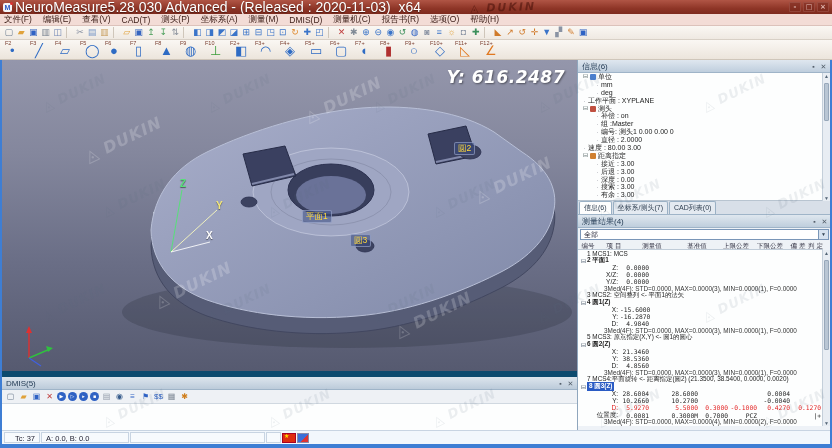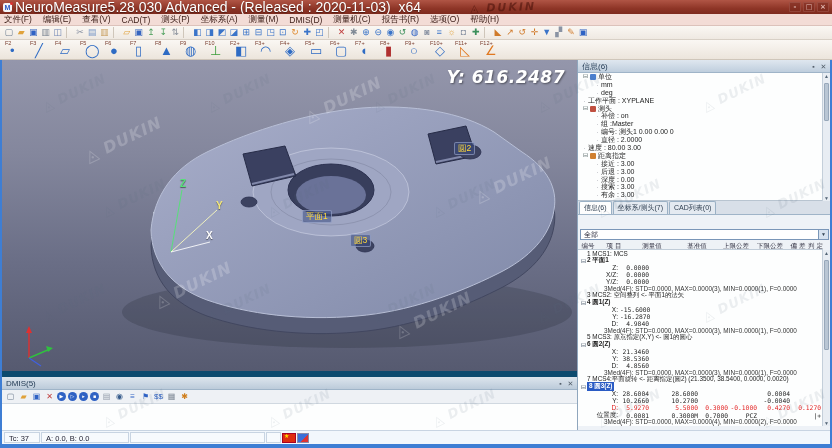--- a/index.html
+++ b/index.html
@@ -393,20 +393,25 @@
         <span>有余 : 3.00</span>
       </div>
     </div>
   <div class="vscroll" style="top:13px;height:128px">▲<div class="vthumb" style="top:10px;height:38px"></div><span style="position:absolute;bottom:0;left:1px">▼</span></div>
   <div id="infotabs">
       <span class="tab active">信息(6)</span>
       <span class="tab">坐标系/测头(7)</span>
       <span class="tab">CAD列表(0)</span>
     </div>
 
+  <div class="phead" id="res-head">
+    <span>测量结果(4)</span>
+    <span class="pbtn" style="right:12px">▪</span>
+    <span class="pbtn" style="right:2px">✕</span>
+  </div>
   <div id="combo">
     <span>全部</span>
     <span class="arr">▼</span>
   </div>
   <div id="thead">
       <span>编号</span>
       <span>项 目</span>
       <span>测量值</span>
       <span>基准值</span>
       <span>上限公差</span>
@@ -580,21 +585,21 @@
       <span class="dti" style="color: rgb(47, 98, 196);">≡</span>
       <span class="dti" style="color: rgb(47, 98, 196);">⚑</span>
       <span class="dti" style="color: rgb(47, 98, 196);">$$</span>
       <span class="dti" style="color: rgb(125, 135, 148);">▦</span>
       <span class="dti" style="color: rgb(208, 128, 32);">✱</span>
     </div>
   <div id="dmisbody"></div>
 </div>
 
 <div id="statusbar">
-  <span class="scell" style="width:36px;text-align:left">Tc: 37</span>
+  <span class="scell" style="width:36px;text-align:right">Tc: 37</span>
   <span class="scell" style="width:88px">A: 0.0, B: 0.0</span>
   <span class="scell" style="width:135px"></span>
   <span class="scell" style="width:15px"></span>
   <span id="flagicon"></span>
   <span id="imeicon"></span>
 </div>
 
 <div class="edge" id="edgeL"></div>
 <div class="edge" id="edgeR"></div>
 <div class="edge" id="edgeB"></div>

